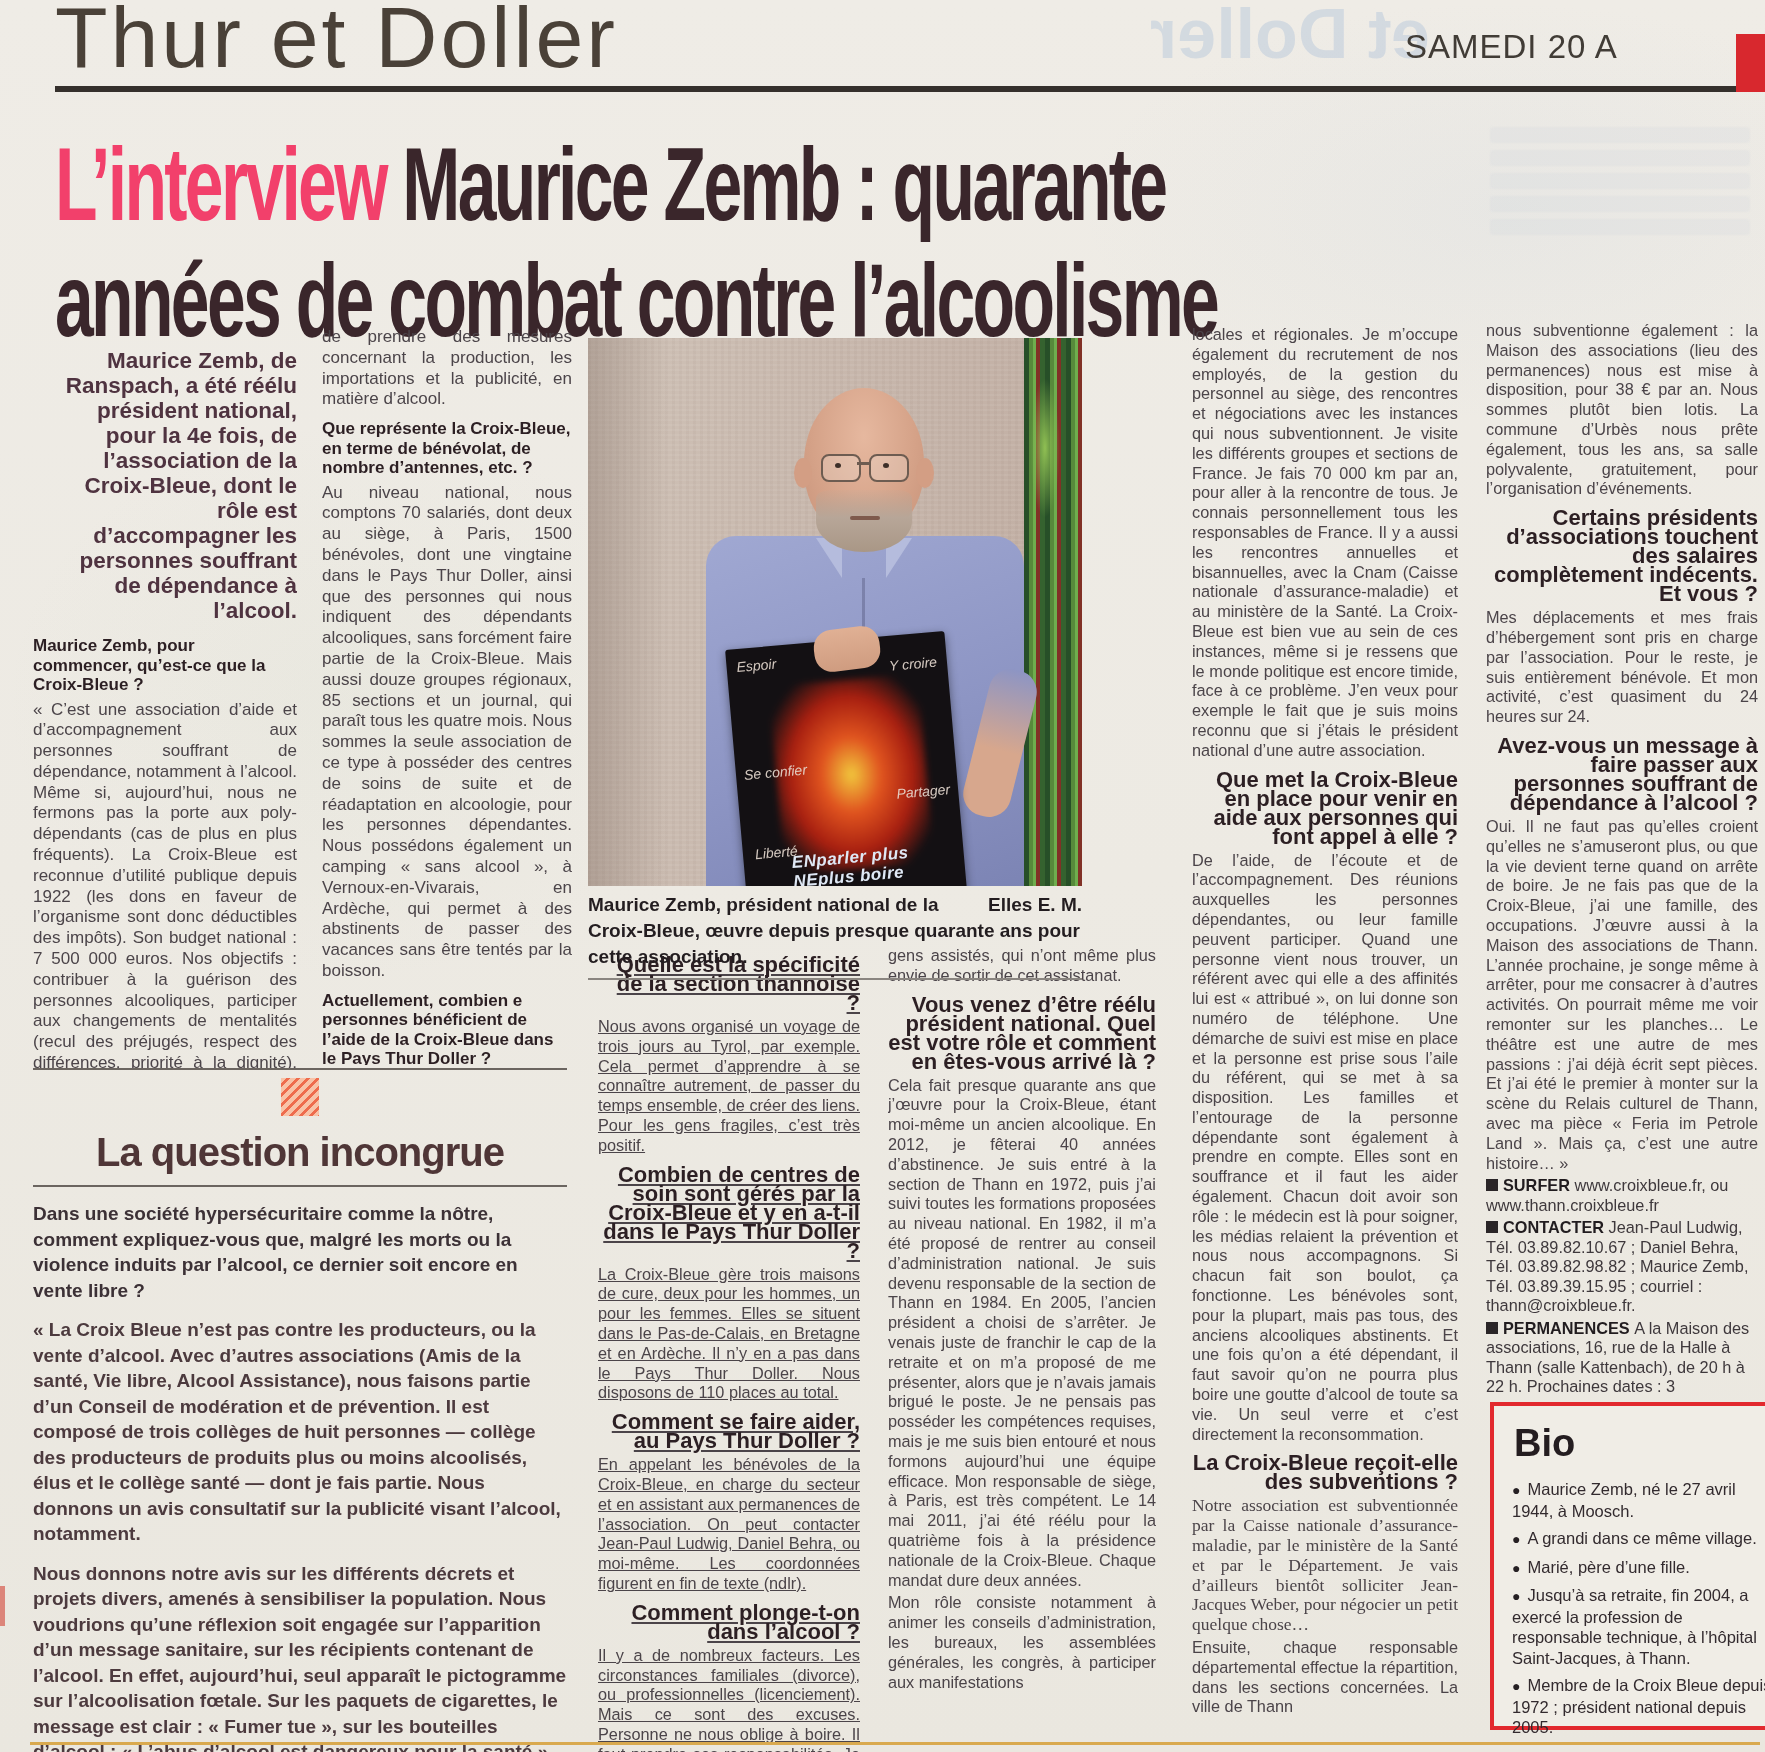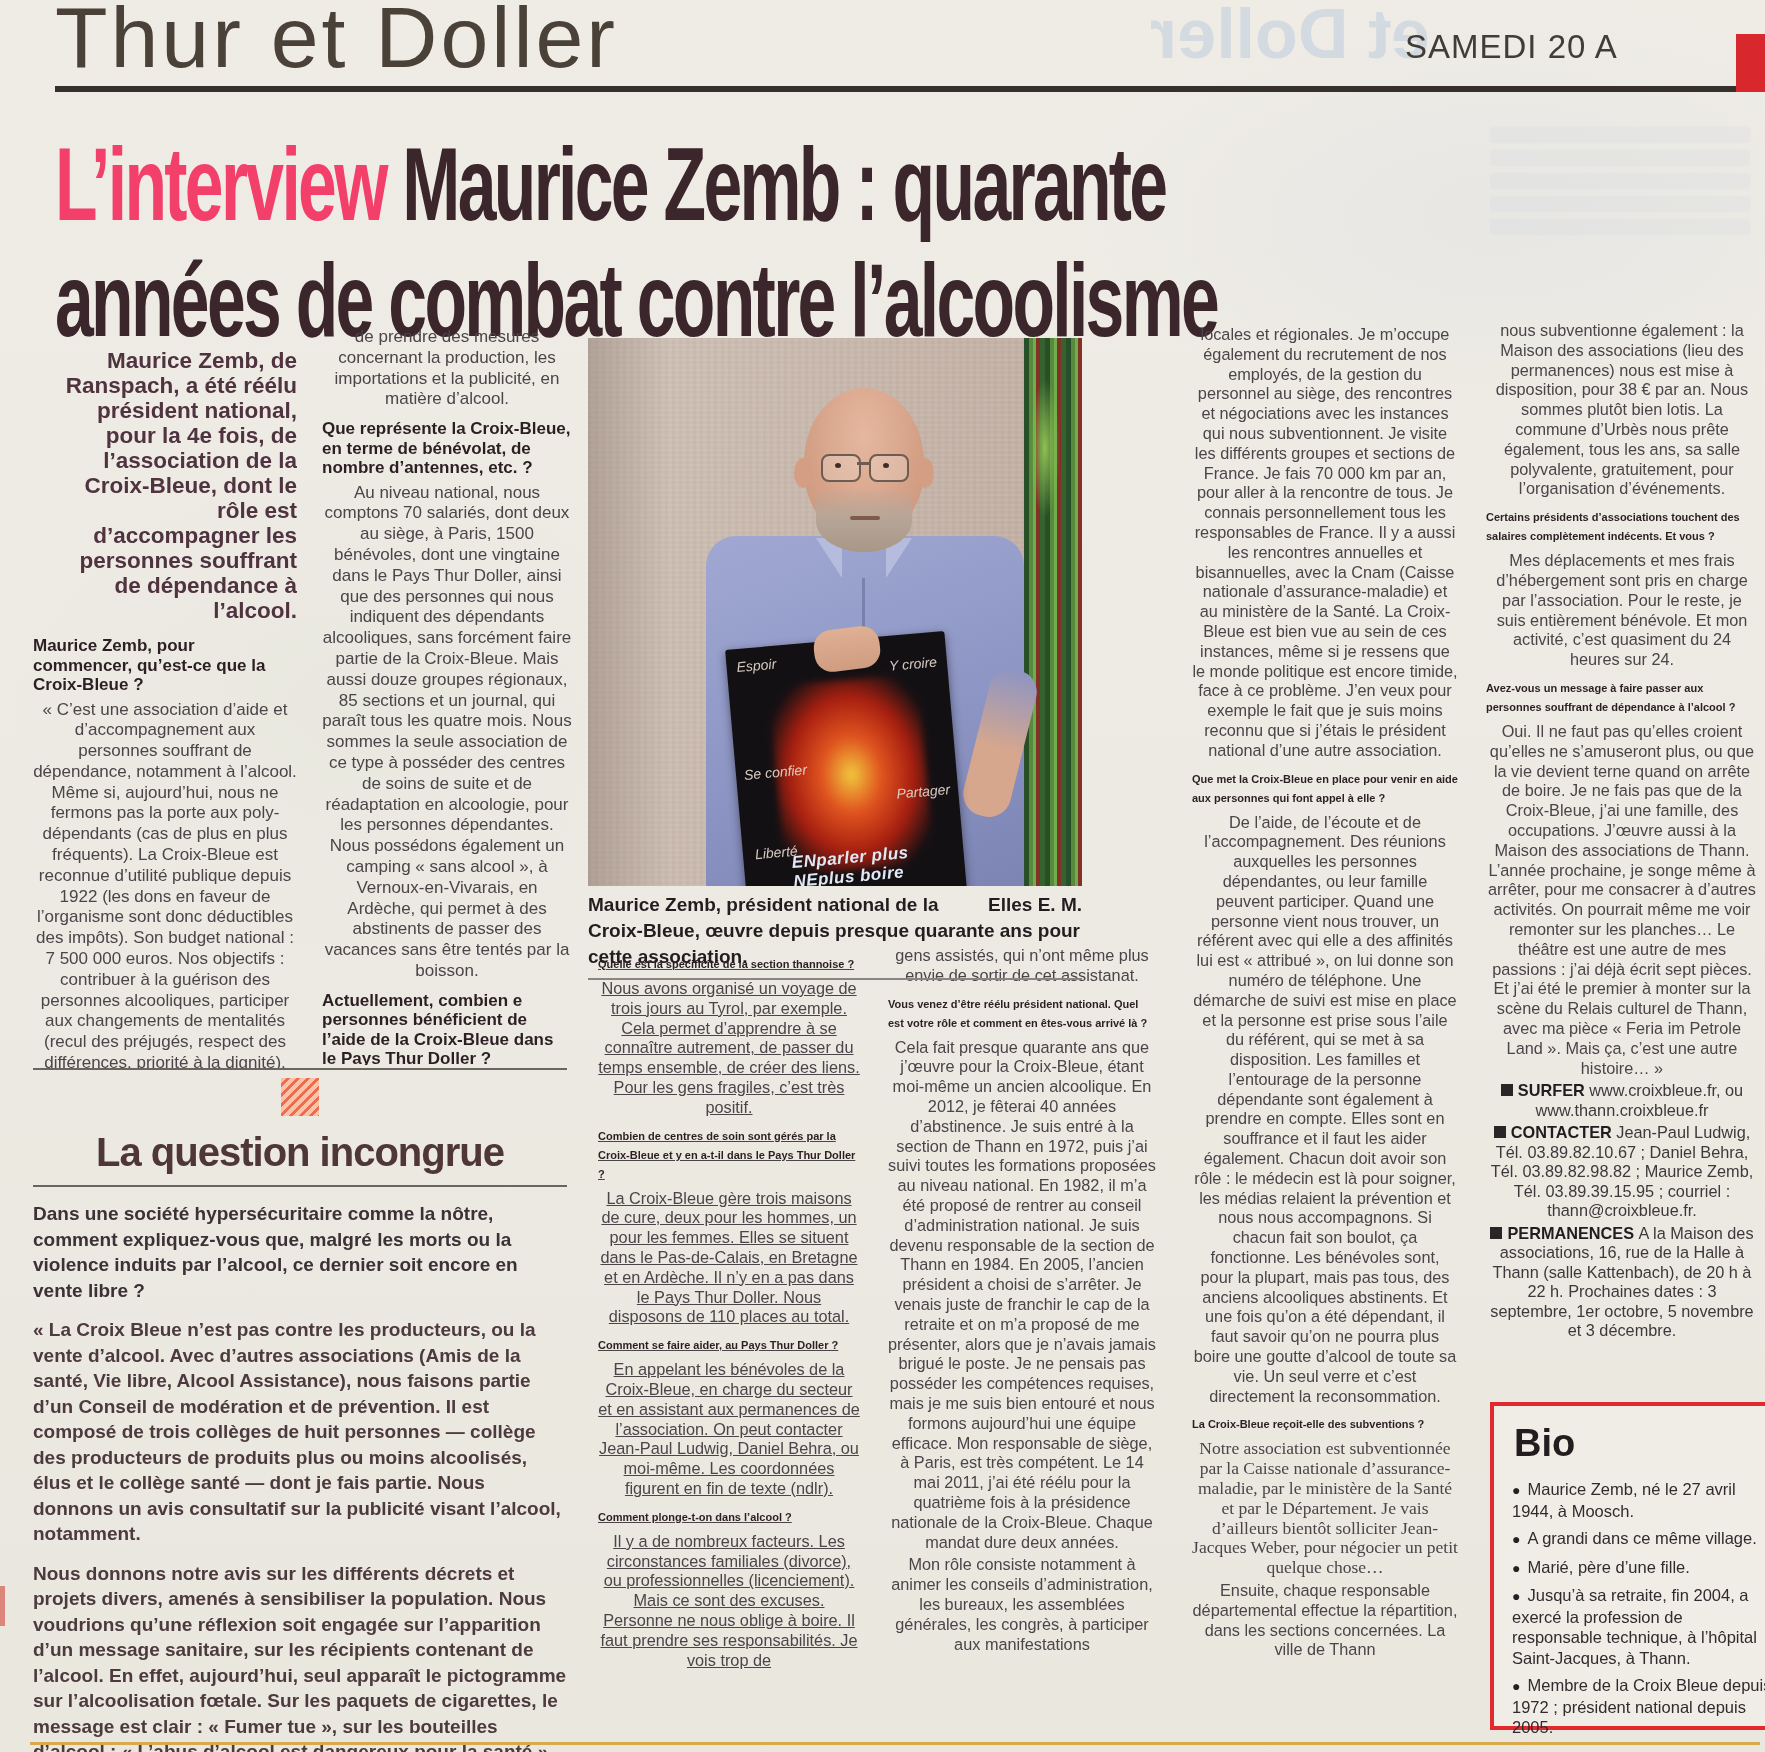--- a/index.html
+++ b/index.html
@@ -26,29 +26,29 @@
   
   .hl{position:absolute;left:55px;white-space:nowrap;font-weight:800;font-size:104px;
     line-height:1;letter-spacing:-4px;transform:scaleX(.67);transform-origin:0 50%;}
   .hl-1{top:132px;}
   .hl-2{top:248px;color:#3a262b;}
   .kicker{color:#f2406b;}
   .hl-main{color:#3a262b;}
 
   
   .col{position:absolute;text-align:justify;font-size:17px;line-height:20.8px;overflow:hidden;}
-  .col p{margin:0 0 3px 0;text-align:center;}
+  .col p{margin:0 0 3px 0;}
   .blk.q{font-weight:700;color:#2c1f23;text-align:left;font-size:17px;line-height:19.5px;
     margin:9px 0 5px 0;}
   .blk.a{color:#4b4449;}
   .blk.as{font-family:"Liberation Serif",serif;font-size:17.5px;}
   .blk.lede{font-weight:700;color:#4f3340;font-size:22.5px;line-height:25px;text-align:right;
     margin:0 0 13px 17px;}
   .col.small{font-size:16.3px;line-height:19.8px;}
-  .col.small .blk.q{font-size:11px;line-height:19px;}
+  .col.small .blk.q{font-size:22px;line-height:19px;text-align:right;}
 
   
   .photo{position:absolute;left:588px;top:338px;width:494px;height:548px;overflow:hidden;
     background:linear-gradient(100deg,#cfc2b7 0%,#c6b5aa 55%,#bfaca1 100%);}
   .photo .wall-tex{position:absolute;inset:0;
     background:repeating-linear-gradient(0deg,rgba(255,255,255,.06) 0 2px,transparent 2px 5px),
                repeating-linear-gradient(90deg,rgba(120,95,85,.05) 0 3px,transparent 3px 7px);}
   .photo .wall-shade{position:absolute;left:0;top:0;width:80px;height:100%;
     background:linear-gradient(90deg,rgba(120,100,90,.35),transparent);}
   .curtain{position:absolute;right:0;top:0;width:58px;height:100%;

